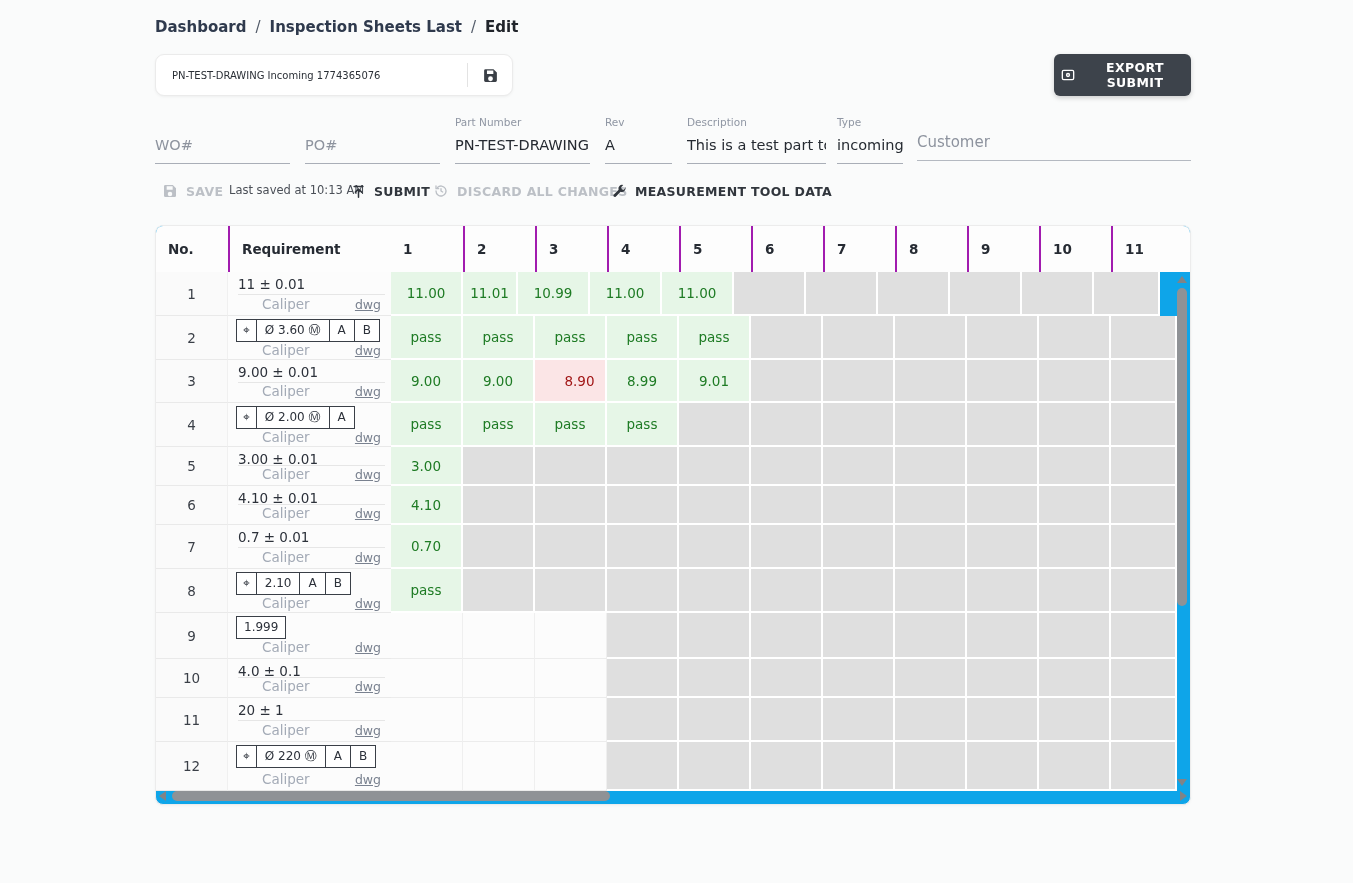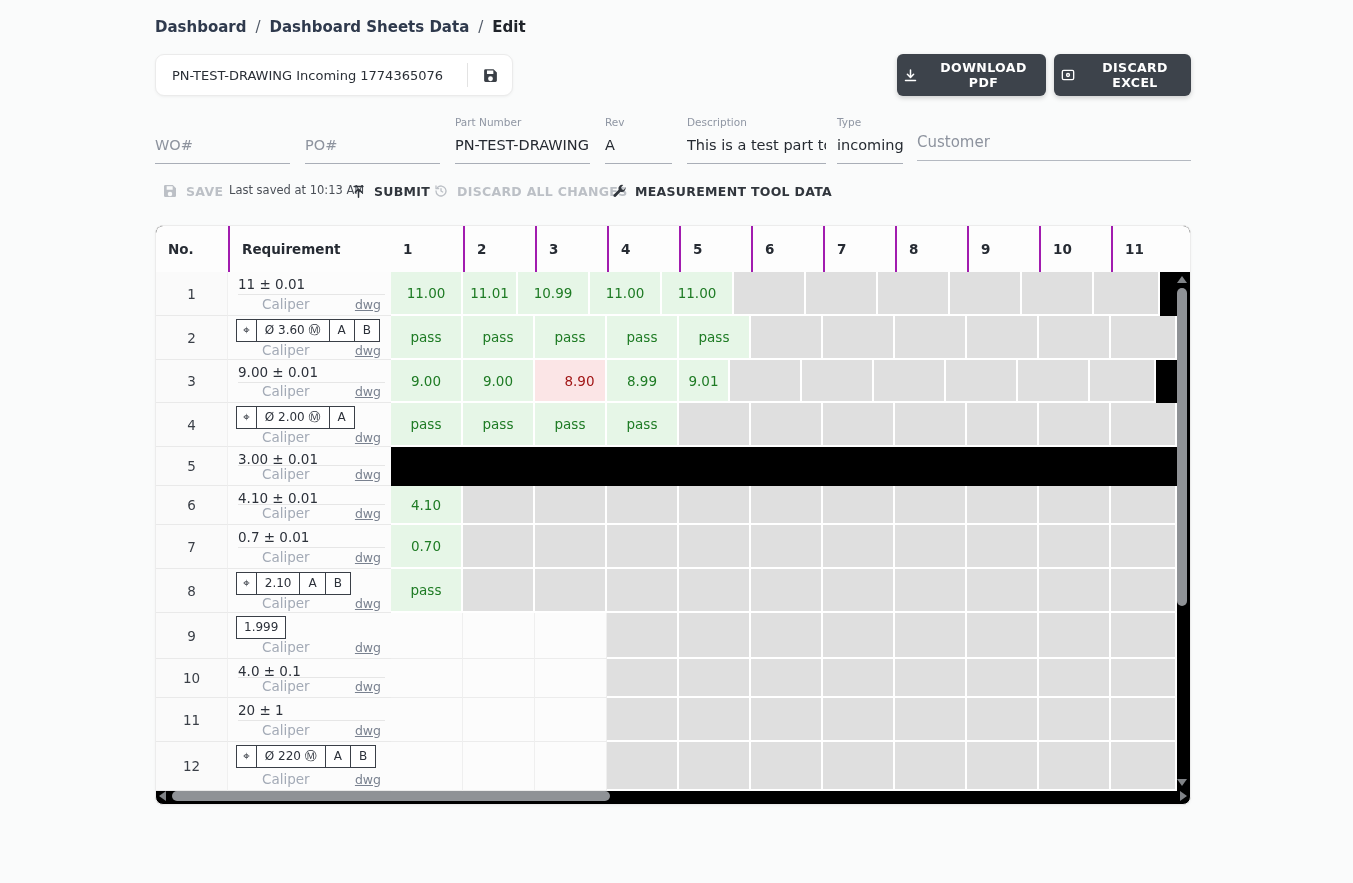--- a/index.html
+++ b/index.html
@@ -6,21 +6,21 @@
   .page{position:relative;width:1353px;height:883px;background:#fafbfb;overflow:hidden;}
 
   
   .breadcrumb{position:absolute;left:155px;top:18px;font-size:15px;font-weight:600;color:#2f3a4d;display:flex;gap:9px;align-items:center;}
   .breadcrumb .crumb{color:#2f3a4d;cursor:pointer;}
   .breadcrumb .sep{color:#525b69;font-weight:400;}
   .breadcrumb .current{color:#20242a;}
 
   
   .title-card{position:absolute;left:155px;top:54px;width:358px;height:42px;background:#fff;border:1px solid #ebebeb;border-radius:9px;box-shadow:0 1px 3px rgba(0,0,0,.05);display:flex;align-items:center;box-sizing:border-box;}
-  .title-card input{flex:1;border:none;outline:none;background:transparent;font-family:inherit;font-size:13px;color:#2a2f36;padding:0 10px 0 16px;min-width:0;}
+  .title-card input{flex:1;border:none;outline:none;background:transparent;font-family:inherit;font-size:10px;color:#2a2f36;padding:0 10px 0 16px;min-width:0;}
   .title-divider{width:1px;height:24px;background:#e3e3e3;}
   .title-save-btn{width:44px;height:100%;display:flex;align-items:center;justify-content:center;background:transparent;border:none;cursor:pointer;color:#3a3f46;}
 
   
   .action-btn{position:absolute;top:54px;height:42px;background:#3d434b;color:#fff;border:none;border-radius:6px;font-family:inherit;font-size:12.5px;font-weight:700;letter-spacing:.4px;display:flex;align-items:center;justify-content:center;gap:9px;cursor:pointer;box-shadow:0 2px 5px rgba(0,0,0,.18);}
   .btn-pdf{left:897px;width:149px;}
   .btn-excel{left:1054px;width:137px;}
 
   
   .field{position:absolute;top:116px;height:48px;}
@@ -43,21 +43,21 @@
   .toolbar-item.disabled{color:#bcc0c6;cursor:default;}
   .toolbar-item.dark{color:#31363d;}
   .tb-lastsaved{position:absolute;top:183px;left:229px;font-size:11.5px;font-weight:400;color:#4a4f57;letter-spacing:0;}
   .tb-save{left:162px;justify-content:space-between;}
   .tb-submit{left:351px;}
   .tb-discard{left:433px;}
   .tb-tool{left:611px;}
   .tb-icon{display:flex;align-items:center;}
 
   
-  .table-card{position:absolute;left:155px;top:225px;width:1036px;height:580px;background:#000000;border:1px solid #ececec;border-radius:8px;box-sizing:border-box;overflow:hidden;box-shadow:0 1px 3px rgba(0,0,0,.04);}
+  .table-card{position:absolute;left:155px;top:225px;width:1036px;height:580px;background:#0ea5e9;border:1px solid #ececec;border-radius:8px;box-sizing:border-box;overflow:hidden;box-shadow:0 1px 3px rgba(0,0,0,.04);}
   .g-head{display:flex;height:46px;box-sizing:border-box;background:#fdfdfd;}
   .g-head .hcell{display:flex;align-items:center;font-size:13.5px;font-weight:600;color:#262b33;box-sizing:border-box;border-left:2px solid #a21caf;padding-left:12px;}
   .g-head .hcell:first-child{border-left:none;}
   .h-no{width:72px;}
   .h-req{width:163px;}
   .h-s{width:72px;}
   #grid-body{position:relative;}
   .grid-row{display:flex;box-sizing:border-box;}
   .c-no{width:72px;display:flex;align-items:center;justify-content:center;font-size:13.5px;color:#3a3f47;background:#fafafa;border-bottom:1px solid #e9e9e9;border-right:1px solid #f0f0f0;box-sizing:border-box;}
   .c-req{width:163px;background:#fcfcfc;border-bottom:1px solid #e9e9e9;box-sizing:border-box;padding-top:3px;display:flex;flex-direction:column;justify-content:space-between;}
@@ -90,56 +90,46 @@
   svg{display:block;}
 </style>
 </head>
 <body>
 
 <div class="page">
 
   <div class="breadcrumb">
     <span class="crumb">Dashboard</span>
     <span class="sep">/</span>
-    <span class="crumb">Dashboard Sheets Data</span>
+    <span class="crumb">Inspection Sheets Last</span>
     <span class="sep">/</span>
     <span class="current">Edit</span>
   </div>
 
   <div class="title-card">
     <input type="text" value="PN-TEST-DRAWING Incoming 1774365076" style="">
     <div class="title-divider"></div>
     <button class="title-save-btn">
       <span class="tb-icon">
         <svg width="17" height="17" viewBox="0 0 24 24" fill="currentColor">
             <path fill-rule="evenodd" d="M5 3a2 2 0 0 0-2 2v14a2 2 0 0 0 2 2h14a2 2 0 0 0 2-2V7.8L16.2 3H5zm2 2h9v5H7V5zm5 8.2a3.4 3.4 0 1 1 0 6.8 3.4 3.4 0 0 1 0-6.8z"></path>
           </svg>
       </span>
     </button>
   </div>
 
-  <button class="action-btn btn-pdf">
-    <span class="tb-icon">
-      <svg width="15" height="15" viewBox="0 0 24 24" fill="none" stroke="currentColor" stroke-width="2.4" stroke-linecap="round" stroke-linejoin="round">
-          <path d="M12 3v11"></path>
-          <path d="M7 10l5 5 5-5"></path>
-          <path d="M4 20h16"></path>
-        </svg>
-    </span>
-    <span>DOWNLOAD PDF</span>
-  </button>
   <button class="action-btn btn-excel">
     <span class="tb-icon">
       <svg width="16" height="16" viewBox="0 0 24 24" fill="none" stroke="currentColor" stroke-width="2">
           <rect x="3.5" y="5" width="17" height="14" rx="2"></rect>
           <circle cx="12" cy="12" r="3.2" fill="currentColor" stroke="none"></circle>
           <circle cx="12" cy="12" r="1" fill="#3d434b" stroke="none"></circle>
         </svg>
     </span>
-    <span>DISCARD EXCEL</span>
+    <span>EXPORT SUBMIT</span>
   </button>
 
   <div class="field f-wo">
     <div class="flabel"></div>
     <div class="fvalue ph">WO#</div>
     <div class="funder"></div>
   </div>
   <div class="field f-part">
     <div class="flabel">Part Number</div>
     <div class="fvalue">PN-TEST-DRAWING</div>
@@ -286,21 +276,21 @@
             <div class="req-tools">
               <span class="tool-name">Caliper</span>
               <a class="dwg-link">dwg</a>
             </div>
           </div>
           <div class="cells">
             <div class="mcell s-ok" style="width: 72px;">9.00</div>
             <div class="mcell s-ok" style="width: 72px;">9.00</div>
             <div class="mcell s-bad" style="width: 72px;">8.90</div>
             <div class="mcell s-ok" style="width: 72px;">8.99</div>
-            <div class="mcell s-ok" style="width: 51px;">9.01</div>
+            <div class="mcell s-ok" style="width: 72px;">9.01</div>
             <div class="mcell s-off" style="width: 72px;"></div>
             <div class="mcell s-off" style="width: 72px;"></div>
             <div class="mcell s-off" style="width: 72px;"></div>
             <div class="mcell s-off" style="width: 72px;"></div>
             <div class="mcell s-off" style="width: 72px;"></div>
             <div class="mcell s-off" style="width: 66px;"></div>
           </div>
         </div>
         <div class="grid-row" style="height: 44px;">
           <div class="c-no">4</div>
@@ -330,20 +320,33 @@
           </div>
         </div>
         <div class="grid-row" style="height: 39px;">
           <div class="c-no">5</div>
           <div class="c-req">
             <div class="req-text">3.00 ± 0.01</div>
             <div class="req-tools">
               <span class="tool-name">Caliper</span>
               <a class="dwg-link">dwg</a>
             </div>
+          </div>
+          <div class="cells">
+            <div class="mcell s-ok" style="width: 72px;">3.00</div>
+            <div class="mcell s-off" style="width: 72px;"></div>
+            <div class="mcell s-off" style="width: 72px;"></div>
+            <div class="mcell s-off" style="width: 72px;"></div>
+            <div class="mcell s-off" style="width: 72px;"></div>
+            <div class="mcell s-off" style="width: 72px;"></div>
+            <div class="mcell s-off" style="width: 72px;"></div>
+            <div class="mcell s-off" style="width: 72px;"></div>
+            <div class="mcell s-off" style="width: 72px;"></div>
+            <div class="mcell s-off" style="width: 72px;"></div>
+            <div class="mcell s-off" style="width: 66px;"></div>
           </div>
         </div>
         <div class="grid-row" style="height: 39px;">
           <div class="c-no">6</div>
           <div class="c-req">
             <div class="req-text">4.10 ± 0.01</div>
             <div class="req-tools">
               <span class="tool-name">Caliper</span>
               <a class="dwg-link">dwg</a>
             </div>

